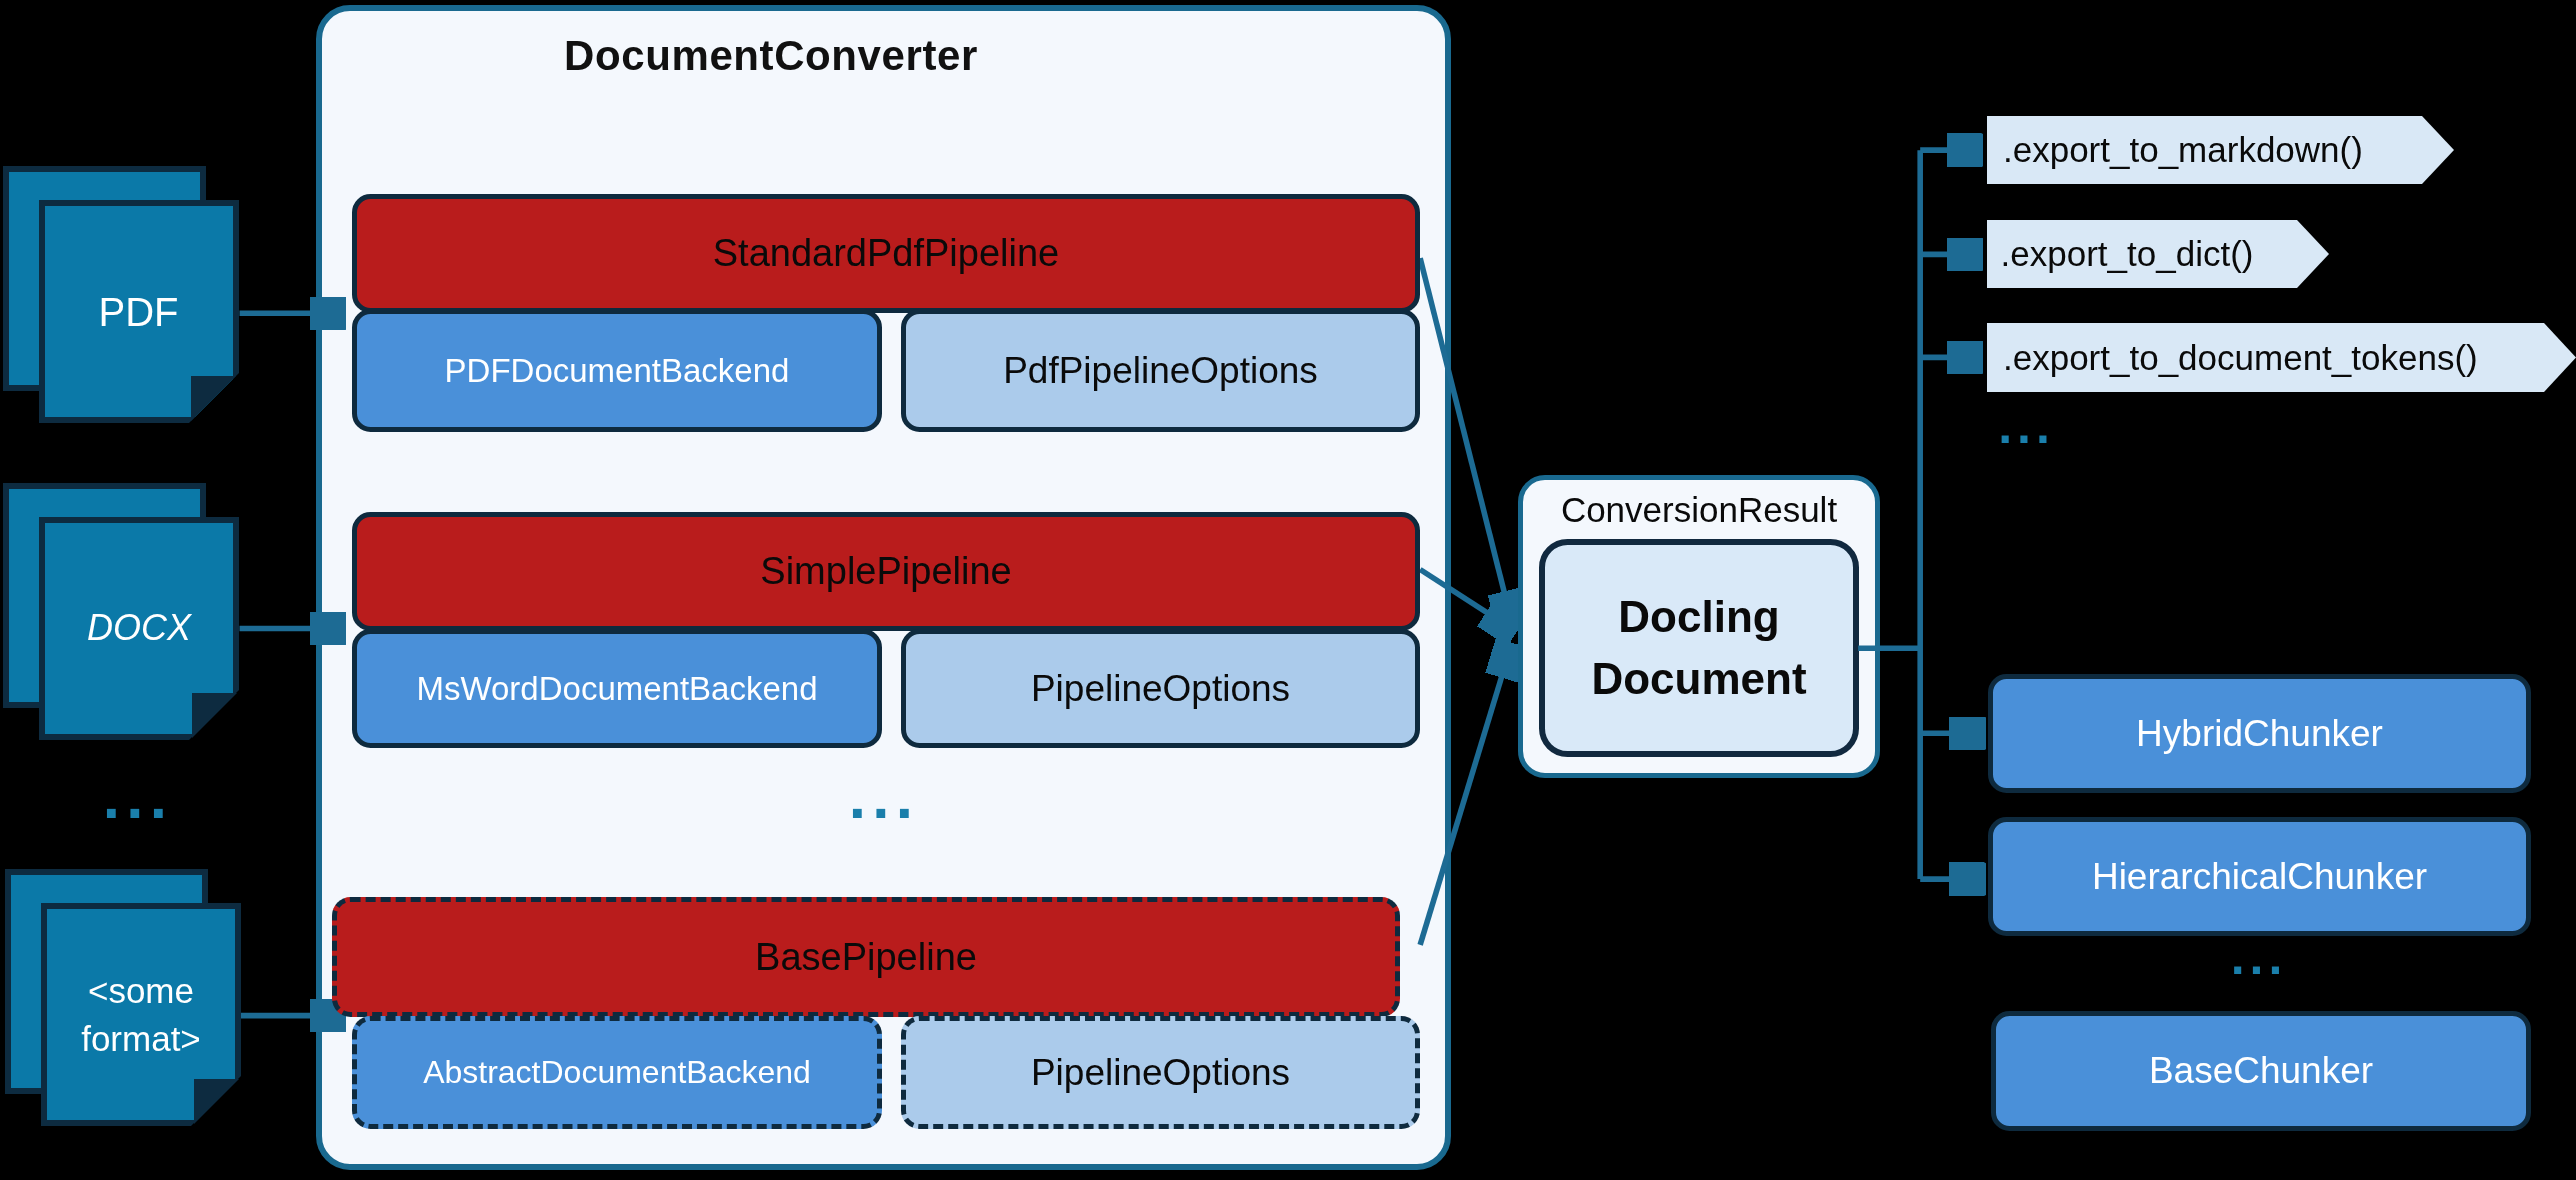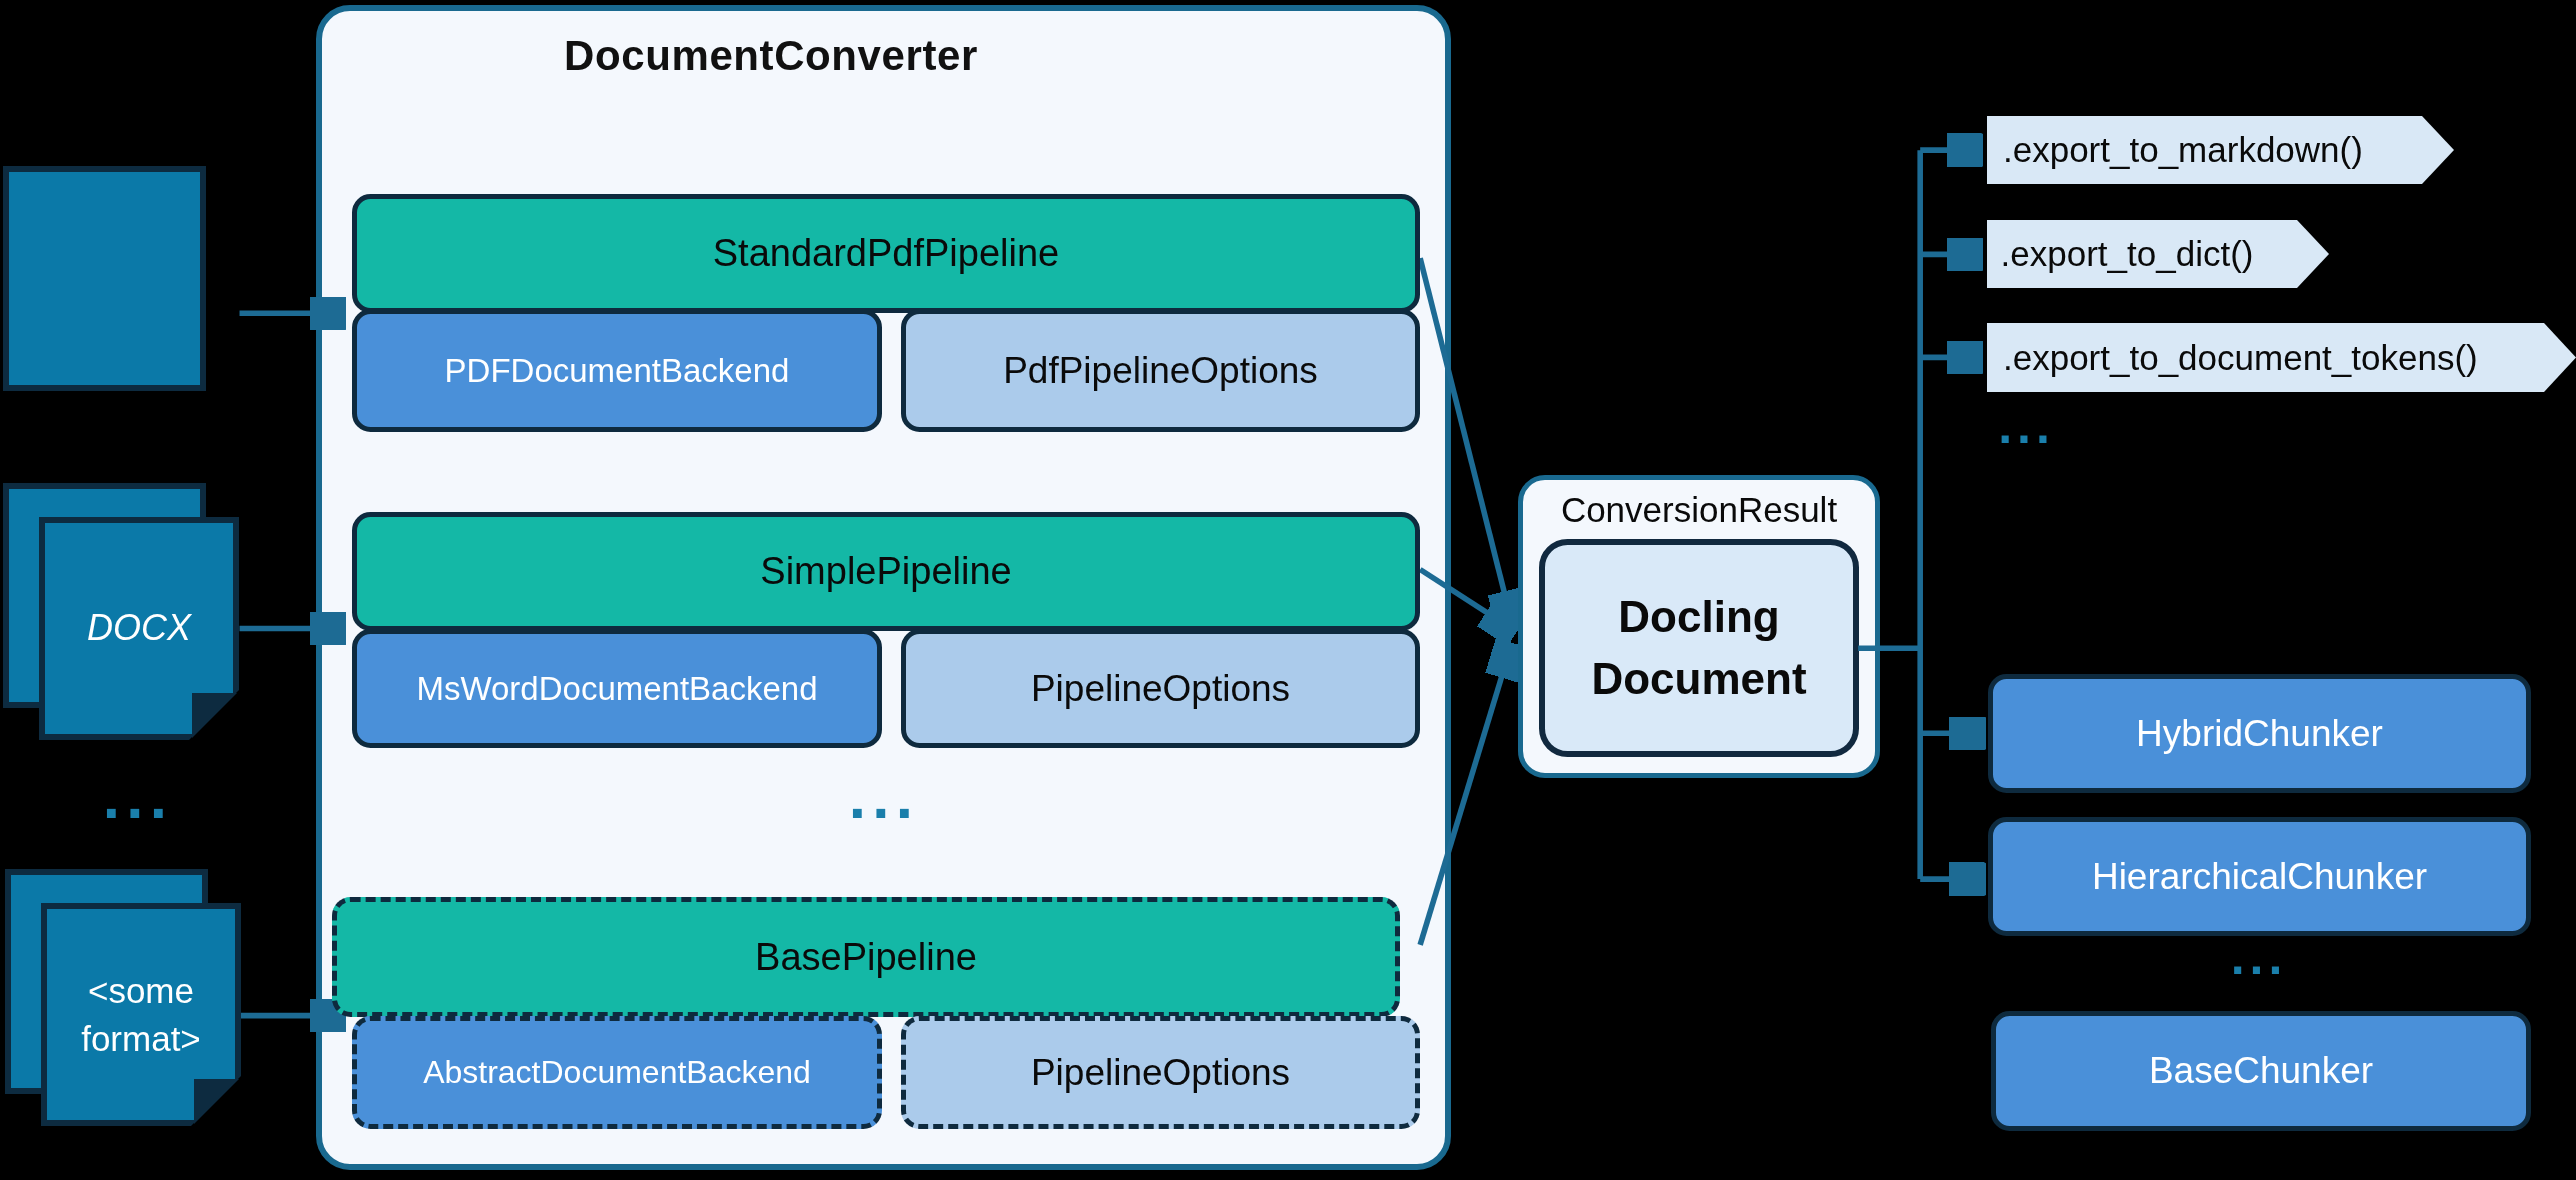--- a/index.html
+++ b/index.html
@@ -20,21 +20,21 @@
   
   .panel{
     background:#f4f8fd;border:6.2px solid #19698f;border-radius:34px;z-index:0;
   }
   .panel-title{
     z-index:2;color:#111;font-size:42px;font-weight:bold;text-align:center;letter-spacing:0.6px;
   }
 
   
   .hdr-box{
-    background:#14b8a6;border:5.6px solid #0e2a3e;border-radius:18.6px;z-index:2;
+    background:#b91c1c;border:5.6px solid #0e2a3e;border-radius:18.6px;z-index:2;
     display:flex;align-items:center;justify-content:center;color:#0a0a0a;font-size:38px;
   }
   .backend-box{
     background:#4a90d9;border:5.6px solid #0e2a3e;border-radius:18.6px;z-index:2;
     display:flex;align-items:center;justify-content:center;color:#fff;font-size:33px;
   }
   .options-box{
     background:#abcbeb;border:5.6px solid #0e2a3e;border-radius:18.6px;z-index:2;
     display:flex;align-items:center;justify-content:center;color:#0a0a0a;font-size:37px;
   }
@@ -135,20 +135,25 @@
   </div>
   <div class="abs backend-box dashed" style="left:352px;top:1016px;width:530px;height:113px;font-size:32px;">
     <span>AbstractDocumentBackend</span>
   </div>
   <div class="abs options-box dashed" style="left:901px;top:1016px;width:519px;height:113px;">
     <span>PipelineOptions</span>
   </div>
 
   <div class="abs doc-icon" style="left:2.5px;top:166px;width:237px;height:258px;">
     <div class="page back"></div>
+    <div class="page front" style="left:36px;top:34px;">
+      <div class="corner-cut"></div>
+      <div class="corner-flap"></div>
+      <div class="page-label">PDF</div>
+    </div>
   </div>
 
   <div class="abs doc-icon" style="left:3.1px;top:483px;width:237px;height:258px;">
     <div class="page back"></div>
     <div class="page front" style="left:36px;top:34px;">
       <div class="corner-cut"></div>
       <div class="corner-flap"></div>
       <div class="page-label" style="font-size:36px;font-style:italic;">DOCX</div>
     </div>
   </div>

